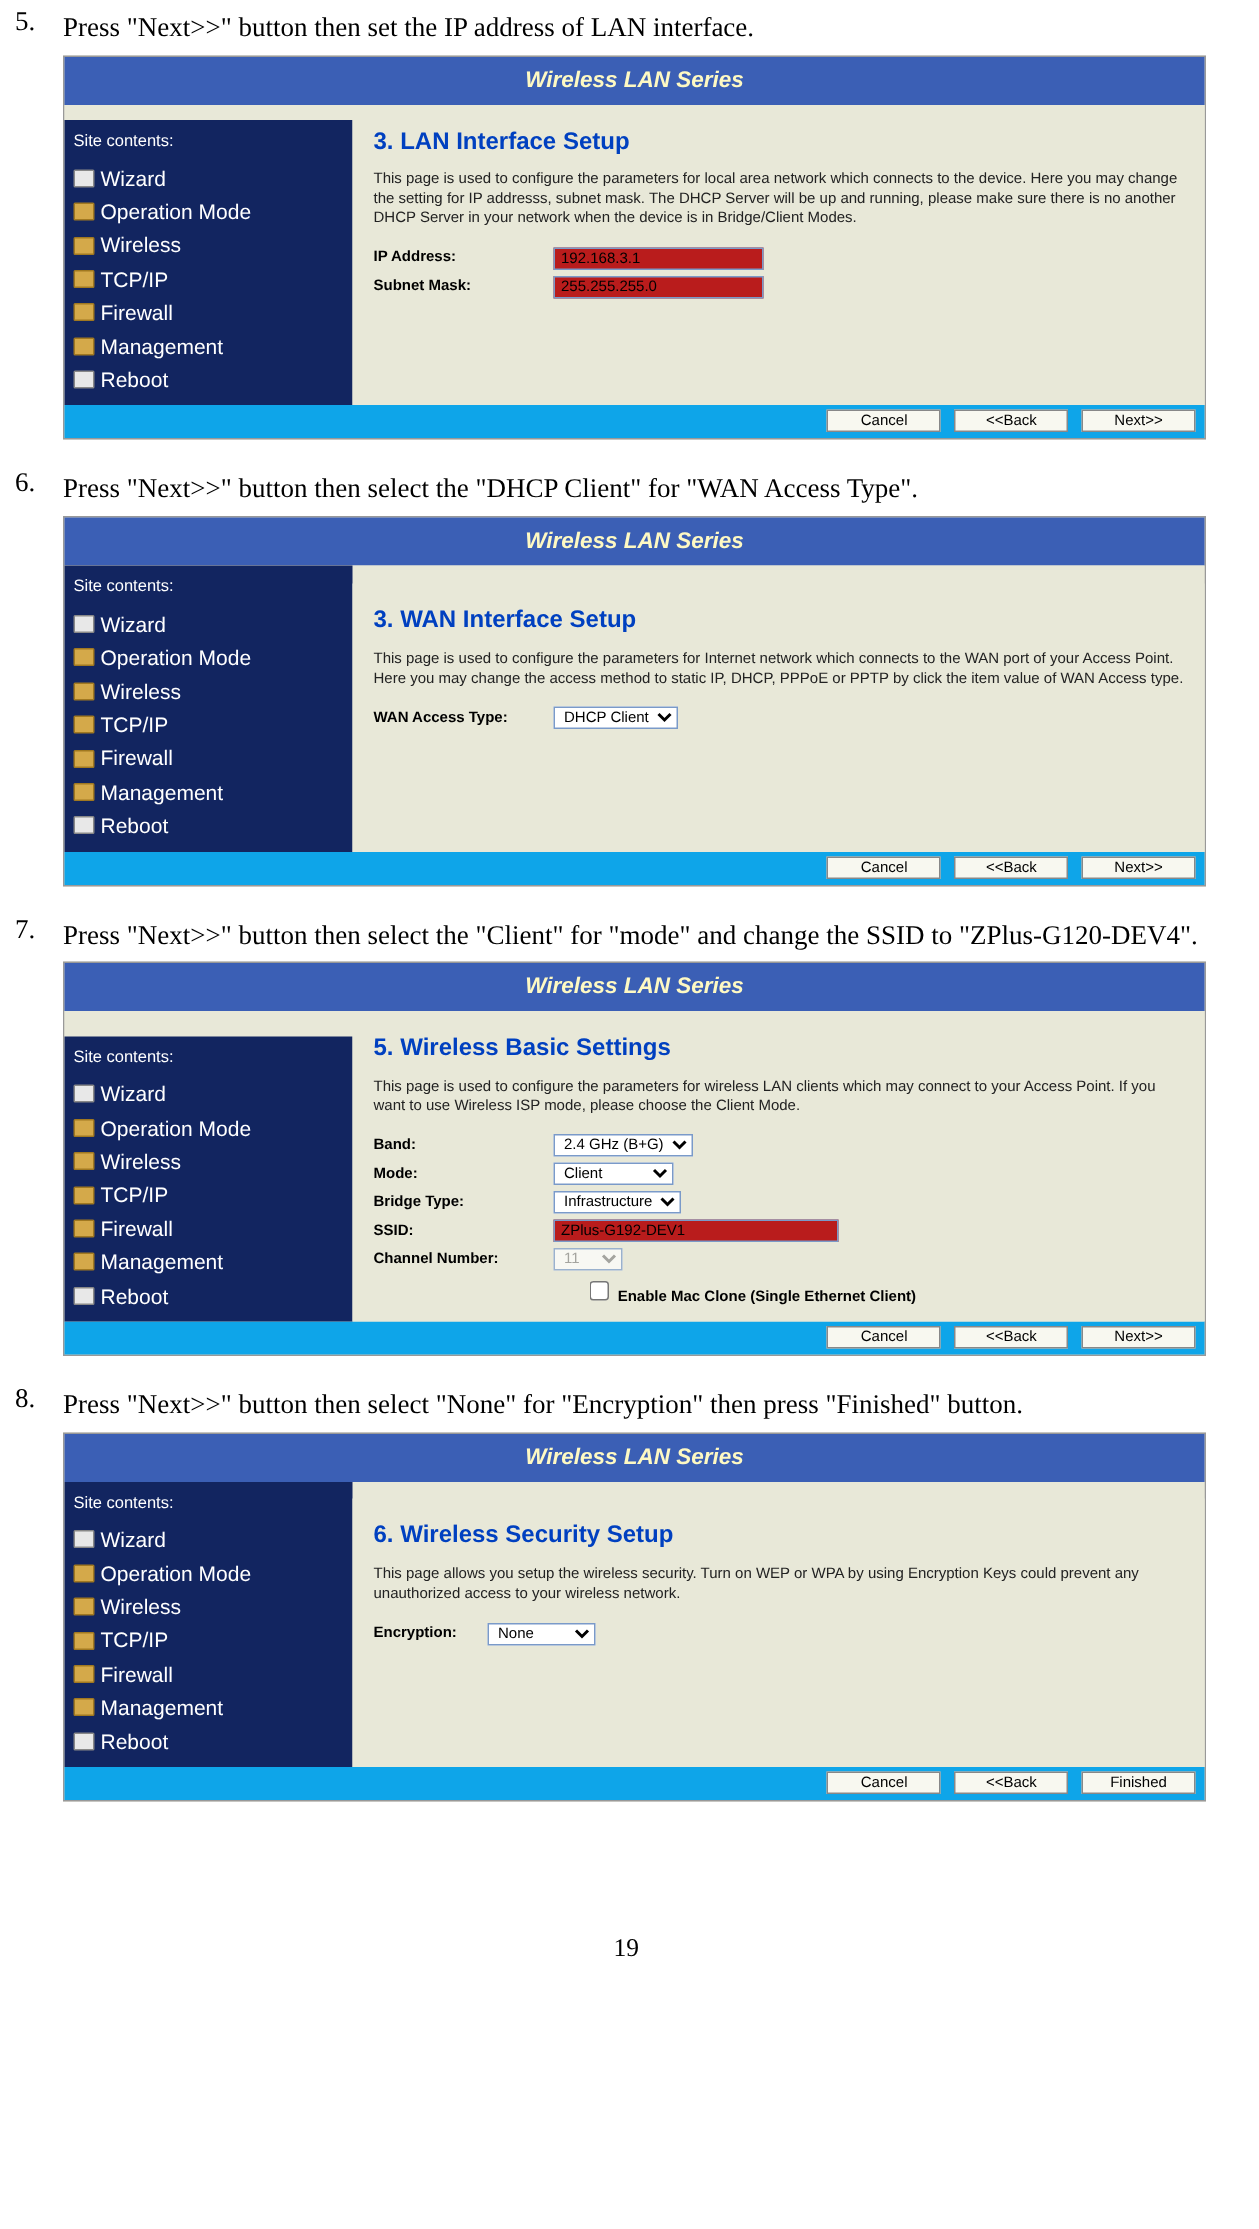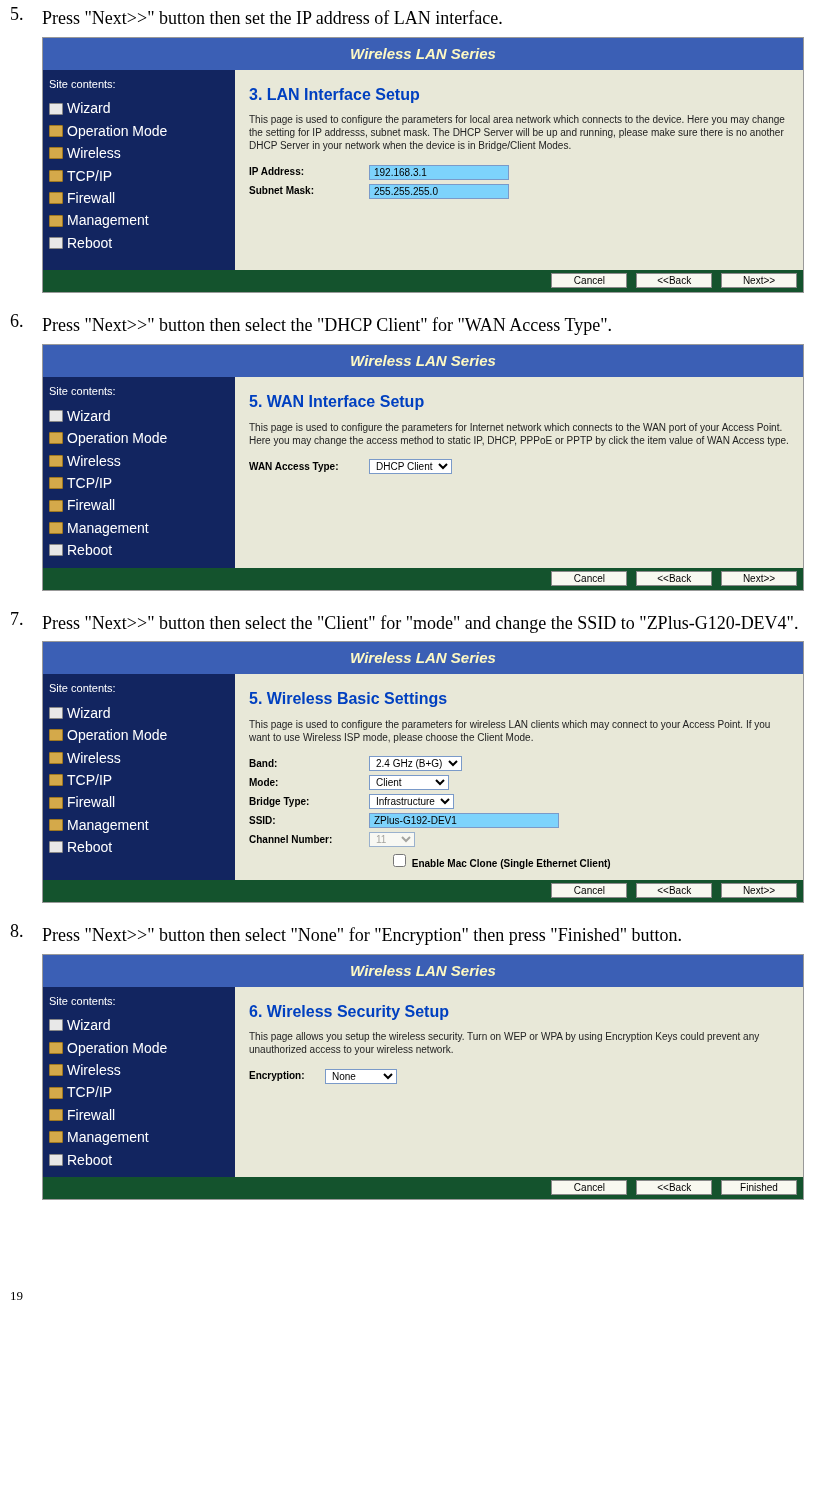--- a/index.html
+++ b/index.html
@@ -44,20 +44,21 @@
     text-align: center;
     font-weight: bold;
     font-style: italic;
     font-size: 15px;
     padding: 4px 0;
     font-family: Arial, sans-serif;
   }
   .ss-body {
     display: flex;
     background: #e8e8d8;
+    align-items: flex-end;
   }
   .sidebar {
     width: 180px;
     background: #122560;
     color: #fff;
     padding: 6px;
     font-size: 10px;
   }
   .sidebar-title {
     color: #fff;
@@ -117,54 +118,54 @@
     font-size: 10px;
   }
   .field-row .label {
     width: 120px;
     font-weight: bold;
   }
   .field-row input[type="text"] {
     border: 1px solid #7a9ac9;
     padding: 1px 4px;
     font-size: 10px;
-    background: #7dd3fc;
+    background: #b91c1c;
     width: 130px;
     font-family: Tahoma, sans-serif;
   }
   .field-row select {
     border: 1px solid #7a9ac9;
     padding: 0px 2px;
     font-size: 10px;
     background: #fff;
     font-family: Tahoma, sans-serif;
   }
   .buttons {
     text-align: right;
     padding: 3px 6px 3px 0;
-    background: #14532d;
+    background: #0ea5e9;
   }
   .buttons button {
     font-size: 10px;
     padding: 1px 8px;
     margin-left: 6px;
     border: 1px solid #888;
     background: #f8f8f0;
     min-width: 76px;
     font-family: Tahoma, sans-serif;
     cursor: pointer;
   }
   .enable-mac {
     font-weight: bold;
     font-size: 10px;
     padding-left: 140px;
   }
   .page-num {
-    text-align: left;
-    font-size: 13px;
+    text-align: center;
+    font-size: 17px;
     padding-right: 4px;
     padding-top: 70px;
   }
 </style>
 </head>
 <body>
 
 <ol class="steps">
 
 <li>
@@ -222,21 +223,21 @@
             <li class="wizard">Wizard</li>
             <li>Operation Mode</li>
             <li>Wireless</li>
             <li>TCP/IP</li>
             <li>Firewall</li>
             <li>Management</li>
             <li class="reboot">Reboot</li>
           </ul>
         </div>
         <div class="main">
-          <h2>5. WAN Interface Setup</h2>
+          <h2>3. WAN Interface Setup</h2>
           <p class="desc">This page is used to configure the parameters for Internet network which connects to the WAN port of your Access Point. Here you may change the access method to static IP, DHCP, PPPoE or PPTP by click the item value of WAN Access type.</p>
           <div class="field-row">
             <span class="label">WAN Access Type:</span>
             <select><option>DHCP Client</option></select>
           </div>
           <div style="height:70px"></div>
         </div>
       </div>
       <div class="buttons">
         <button>Cancel</button>

